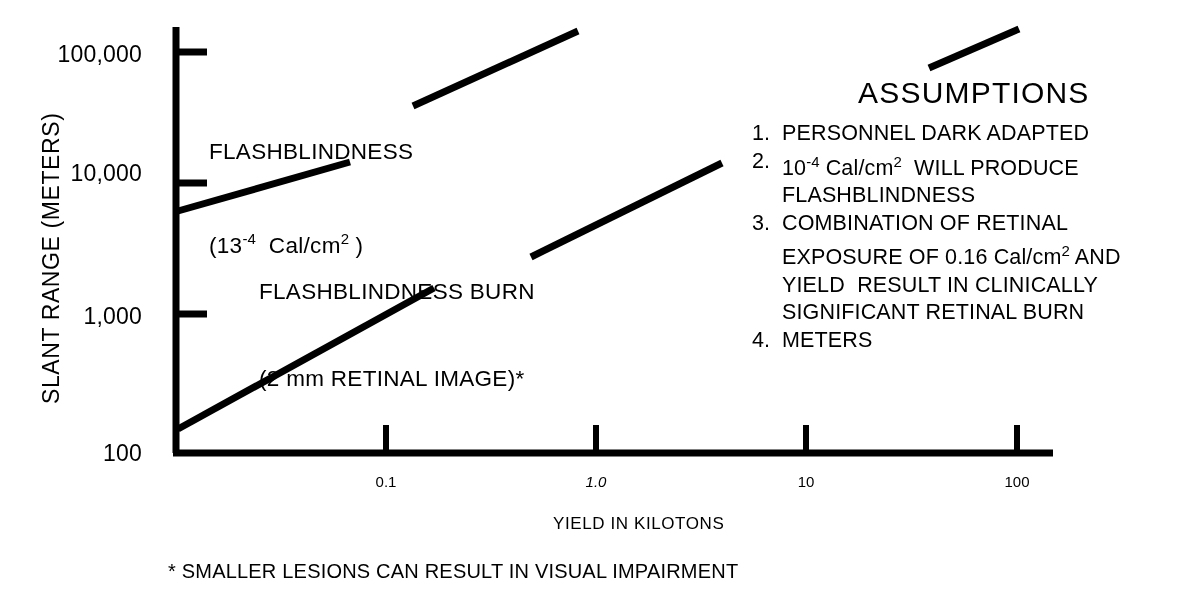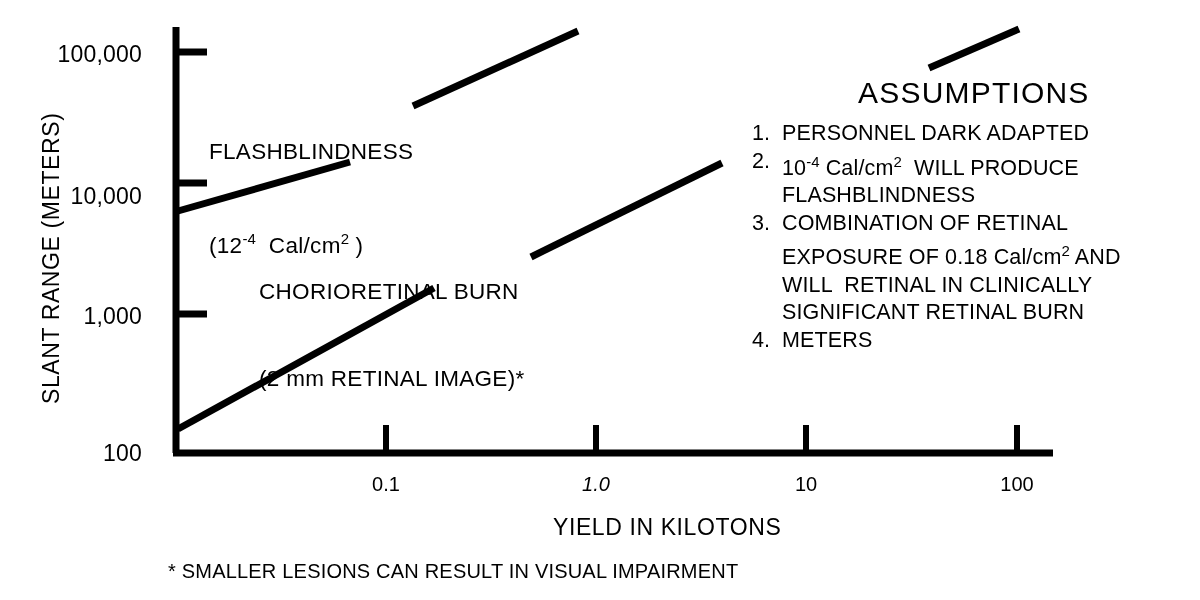--- a/index.html
+++ b/index.html
@@ -29,26 +29,26 @@
     color: #000;
     font-family: "Liberation Sans", sans-serif;
   }
   
   .ytick {
     font-size: 23px;
     text-align: right;
     letter-spacing: 0.2px;
   }
   .xtick {
-    font-size: 20px;
+    font-size: 15px;
     text-align: center;
   }
   
   #x-axis-title {
-    font-size: 23px;
+    font-size: 17px;
     letter-spacing: 0.6px;
     left: 553px;
     top: 514px;
   }
   #y-axis-title {
     font-size: 23px;
     letter-spacing: 0.6px;
     transform-origin: 0 0;
     transform: rotate(-90deg);
     left: 38px;
@@ -127,39 +127,39 @@
 
     <line x1="178" y1="211" x2="350" y2="162" stroke="#000" stroke-width="7"></line>
     <line x1="413" y1="106" x2="578" y2="31" stroke="#000" stroke-width="7"></line>
     <line x1="929" y1="68" x2="1019" y2="29" stroke="#000" stroke-width="7"></line>
 
     <line x1="178" y1="429" x2="434" y2="288" stroke="#000" stroke-width="7"></line>
     <line x1="531" y1="257" x2="722" y2="163" stroke="#000" stroke-width="7"></line>
   </svg>
 
   <div class="txt ytick" style="left:2px; top:41px; width:140px;">100,000</div>
-  <div class="txt ytick" style="left:2px; top:183px; width:140px;">10,000</div>
+  <div class="txt ytick" style="left:2px; top:160px; width:140px;">10,000</div>
   <div class="txt ytick" style="left:2px; top:303px; width:140px;">1,000</div>
   <div class="txt ytick" style="left:2px; top:440px; width:140px;">100</div>
 
   <div class="txt xtick" style="left:336px; top:473px; width:100px;">0.1</div>
   <div class="txt xtick" style="left:546px; top:473px; width:100px;font-style:italic;">1.0</div>
   <div class="txt xtick" style="left:756px; top:473px; width:100px;">10</div>
   <div class="txt xtick" style="left:967px; top:473px; width:100px;">100</div>
 
   <div class="txt" id="x-axis-title">YIELD IN KILOTONS</div>
   <div class="txt" id="y-axis-title">SLANT RANGE (METERS)</div>
 
   <div class="txt annot" style="left:209px; top:79px;">
     <div>FLASHBLINDNESS</div>
-    <div><span>(12</span><span class="sup">-4</span><span>  Cal/cm</span><span class="sup">2</span><span> )</span></div>
+    <div><span>(13</span><span class="sup">-4</span><span>  Cal/cm</span><span class="sup">2</span><span> )</span></div>
   </div>
 
   <div class="txt annot" style="left:259px; top:219px;">
-    <div>CHORIORETINAL BURN</div>
+    <div>FLASHBLINDNESS BURN</div>
     <div>(2 mm RETINAL IMAGE)*</div>
   </div>
 
   <div class="txt" id="assumptions-title">ASSUMPTIONS</div>
 
   <div id="assumptions-list">
 
     <div class="assume-row">
       <div class="assume-num">1.</div>
       <div class="assume-body">
@@ -172,22 +172,22 @@
       <div class="assume-body">
         <span class="assume-line"><span>10</span><span class="sup">-4</span><span> Cal/cm</span><span class="sup">2</span><span>  WILL PRODUCE</span></span>
         <span class="assume-line">FLASHBLINDNESS</span>
       </div>
     </div>
 
     <div class="assume-row">
       <div class="assume-num">3.</div>
       <div class="assume-body">
         <span class="assume-line">COMBINATION OF RETINAL</span>
-        <span class="assume-line"><span>EXPOSURE OF 0.18 Cal/cm</span><span class="sup">2</span><span> AND</span></span>
-        <span class="assume-line">WILL  RETINAL IN CLINICALLY</span>
+        <span class="assume-line"><span>EXPOSURE OF 0.16 Cal/cm</span><span class="sup">2</span><span> AND</span></span>
+        <span class="assume-line">YIELD  RESULT IN CLINICALLY</span>
         <span class="assume-line">SIGNIFICANT RETINAL BURN</span>
       </div>
     </div>
 
     <div class="assume-row">
       <div class="assume-num">4.</div>
       <div class="assume-body">
         <span class="assume-line">METERS</span>
       </div>
     </div>

